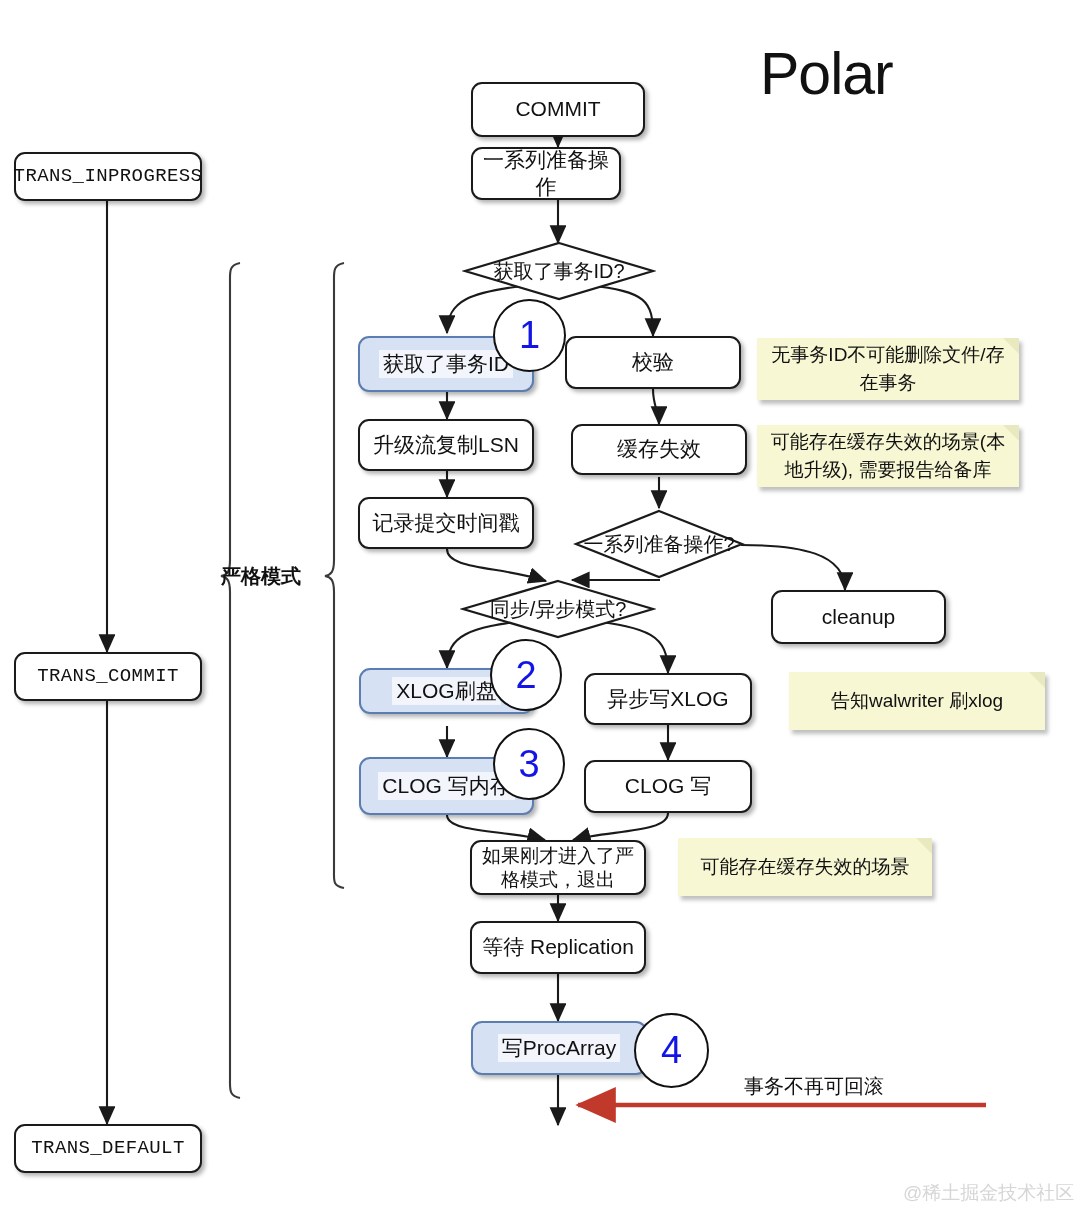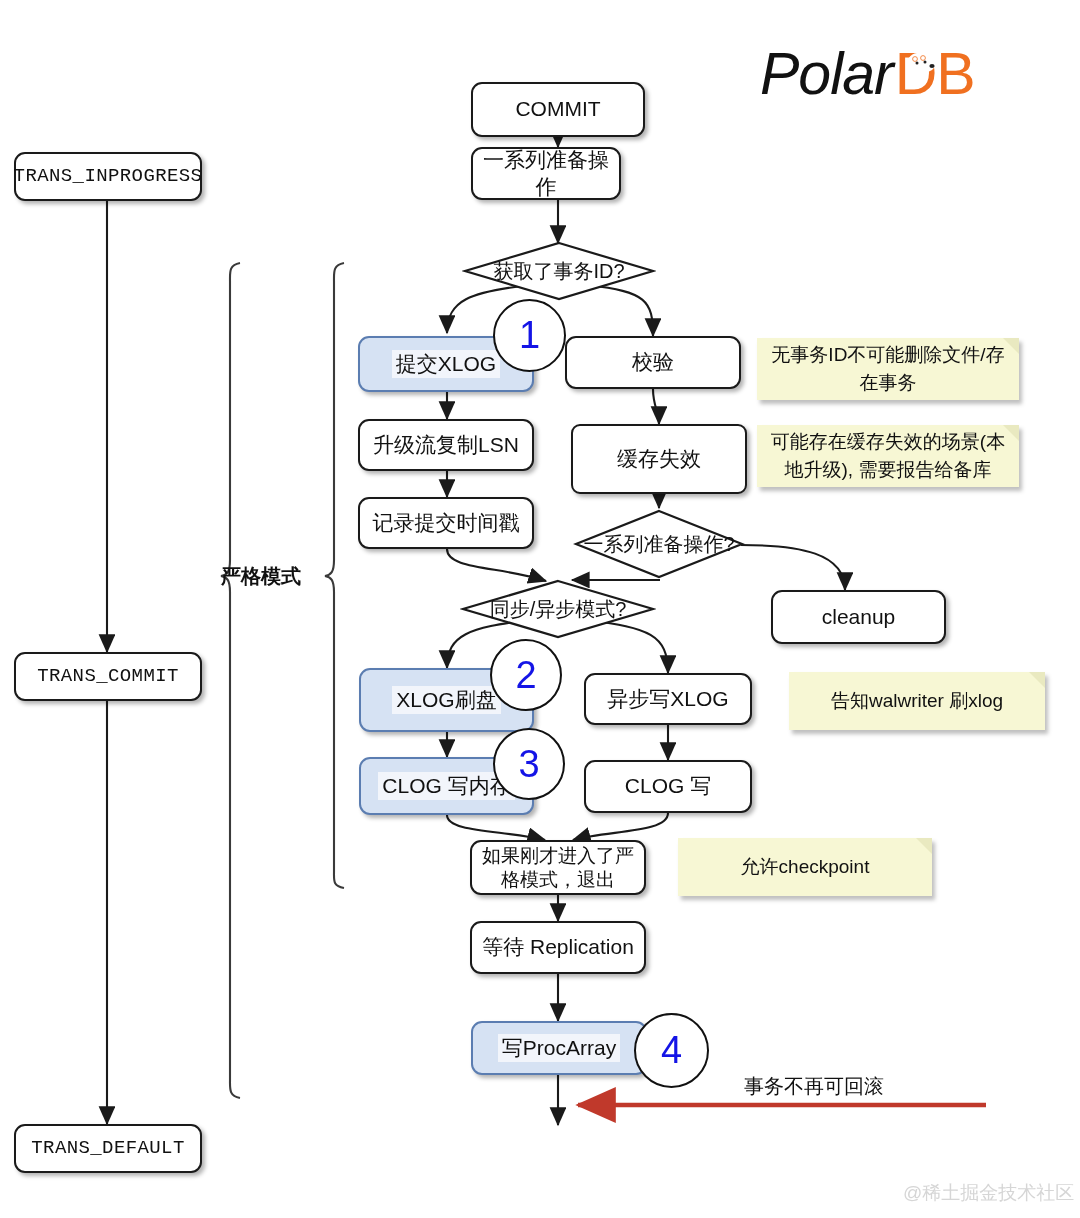--- a/index.html
+++ b/index.html
@@ -138,21 +138,20 @@
   #logo {
     position: absolute;
     display: flex;
     align-items: center;
     white-space: nowrap;
   }
   #logo .polar {
     font-size: 59px;
     color: #111111;
     letter-spacing: -1px;
-    font-style: italic;
   }
   #logo .dbwrap {
     position: relative;
     display: inline-block;
     margin-left: 2px;
   }
   #logo .db {
     font-size: 59px;
     color: #f07020;
     letter-spacing: -1px;
@@ -247,31 +246,20 @@
     <g stroke="#3a3a3a" stroke-width="2.1" fill="none">
       <path d="M344,263 C333,265 334,272 334,281
                L334,560 C334,572 331,575 325,576
                C331,577 334,580 334,592
                L334,872 C334,881 333,886 344,888"></path>
     </g>
   </svg>
 
   <div id="logo" style="left:760px; top:40px;">
     <span class="polar">Polar</span>
-    <span class="dbwrap">
-      <svg class="bear" viewBox="0 0 34 26">
-        <path d="M3,16 C2,10 6,4 13,3 C20,2 27,5 30,10 C32,13 31,18 28,20 L24,22 L10,22 C6,22 4,20 3,16 Z" fill="#ffffff"></path>
-        <circle cx="11" cy="9" r="2.4" fill="#ffffff" stroke="#f07020" stroke-width="0.8"></circle>
-        <circle cx="19" cy="8" r="2.4" fill="#ffffff" stroke="#f07020" stroke-width="0.8"></circle>
-        <circle cx="13" cy="13" r="1.5" fill="#222222"></circle>
-        <circle cx="21" cy="12" r="1.5" fill="#222222"></circle>
-        <ellipse cx="28" cy="16" rx="2.6" ry="2" fill="#222222"></ellipse>
-      </svg>
-      <span class="db">DB</span>
-    </span>
   </div>
 
   <div class="node" style="left:14px; top:152px; width:188px; height:49px;">
     <span class="lbl mono">TRANS_INPROGRESS</span>
   </div>
   <div class="node" style="left:14px; top:652px; width:188px; height:49px;">
     <span class="lbl mono">TRANS_COMMIT</span>
   </div>
   <div class="node" style="left:14px; top:1124px; width:188px; height:49px;">
     <span class="lbl mono">TRANS_DEFAULT</span>
@@ -281,44 +269,44 @@
 
   <div class="node" style="left:471px; top:46px; width:174px; height:55px;margin-top:36px;">
     <span class="lbl lat">COMMIT</span>
   </div>
 
   <div class="node" style="left:471px; top:147px; width:150px; height:53px;">
     <span class="lbl cjk">一系列准备操作</span>
   </div>
 
   <div class="node blue" style="left:358px; top:336px; width:176px; height:56px;">
-    <span class="lbl cjk">提交XLOG</span>
+    <span class="lbl cjk">获取了事务ID</span>
   </div>
 
   <div class="node" style="left:565px; top:336px; width:176px; height:53px;">
     <span class="lbl cjk">校验</span>
   </div>
 
   <div class="node" style="left:358px; top:419px; width:176px; height:52px;">
     <span class="lbl cjk">升级流复制LSN</span>
   </div>
 
-  <div class="node" style="left:571px; top:424px; width:176px; height:70px;border-radius:9px;">
+  <div class="node" style="left:571px; top:424px; width:176px; height:51px;">
     <span class="lbl cjk">缓存失效</span>
   </div>
 
   <div class="node" style="left:358px; top:497px; width:176px; height:52px;">
     <span class="lbl cjk">记录提交时间戳</span>
   </div>
 
   <div class="node" style="left:771px; top:590px; width:175px; height:54px;">
     <span class="lbl lat">cleanup</span>
   </div>
 
-  <div class="node blue" style="left:359px; top:668px; width:175px; height:64px;">
+  <div class="node blue" style="left:359px; top:668px; width:175px; height:46px;">
     <span class="lbl cjk">XLOG刷盘</span>
   </div>
 
   <div class="node" style="left:584px; top:673px; width:168px; height:52px;">
     <span class="lbl cjk">异步写XLOG</span>
   </div>
 
   <div class="node blue" style="left:359px; top:757px; width:175px; height:58px;">
     <span class="lbl cjk">CLOG 写内存</span>
   </div>
@@ -371,21 +359,21 @@
     <span>可能存在缓存失效的场景(本地升级), 需要报告给备库</span>
   </div>
 
   <div class="note" style="left:789px; top:672px; width:256px; height:58px;">
     <span class="fold"></span>
     <span>告知walwriter 刷xlog</span>
   </div>
 
   <div class="note" style="left:678px; top:838px; width:254px; height:58px;">
     <span class="fold"></span>
-    <span>允许checkpoint</span>
+    <span>可能存在缓存失效的场景</span>
   </div>
 
   <div class="badge" style="left:493px; top:299px; width:69px; height:69px;">
     <span>1</span>
   </div>
   <div class="badge" style="left:490px; top:639px; width:68px; height:68px;">
     <span>2</span>
   </div>
   <div class="badge" style="left:493px; top:728px; width:68px; height:68px;">
     <span>3</span>

